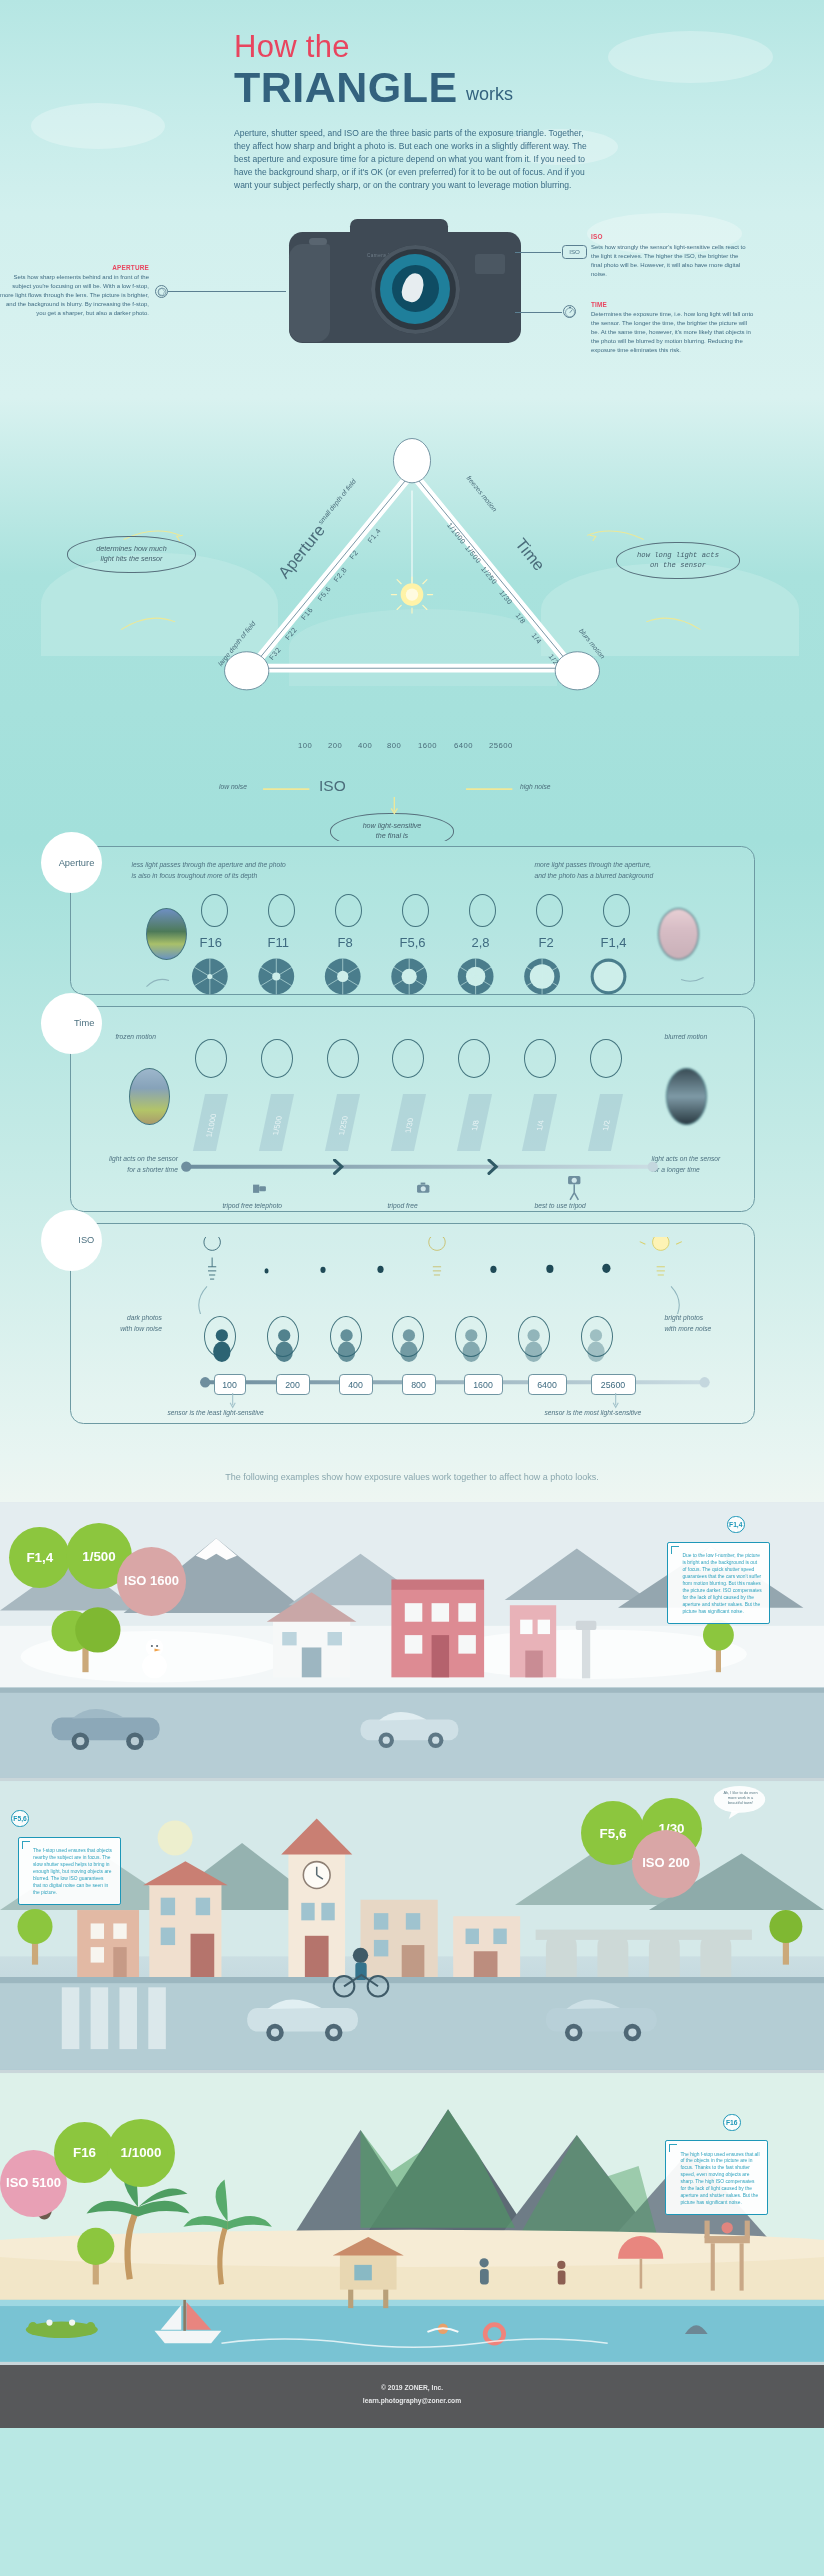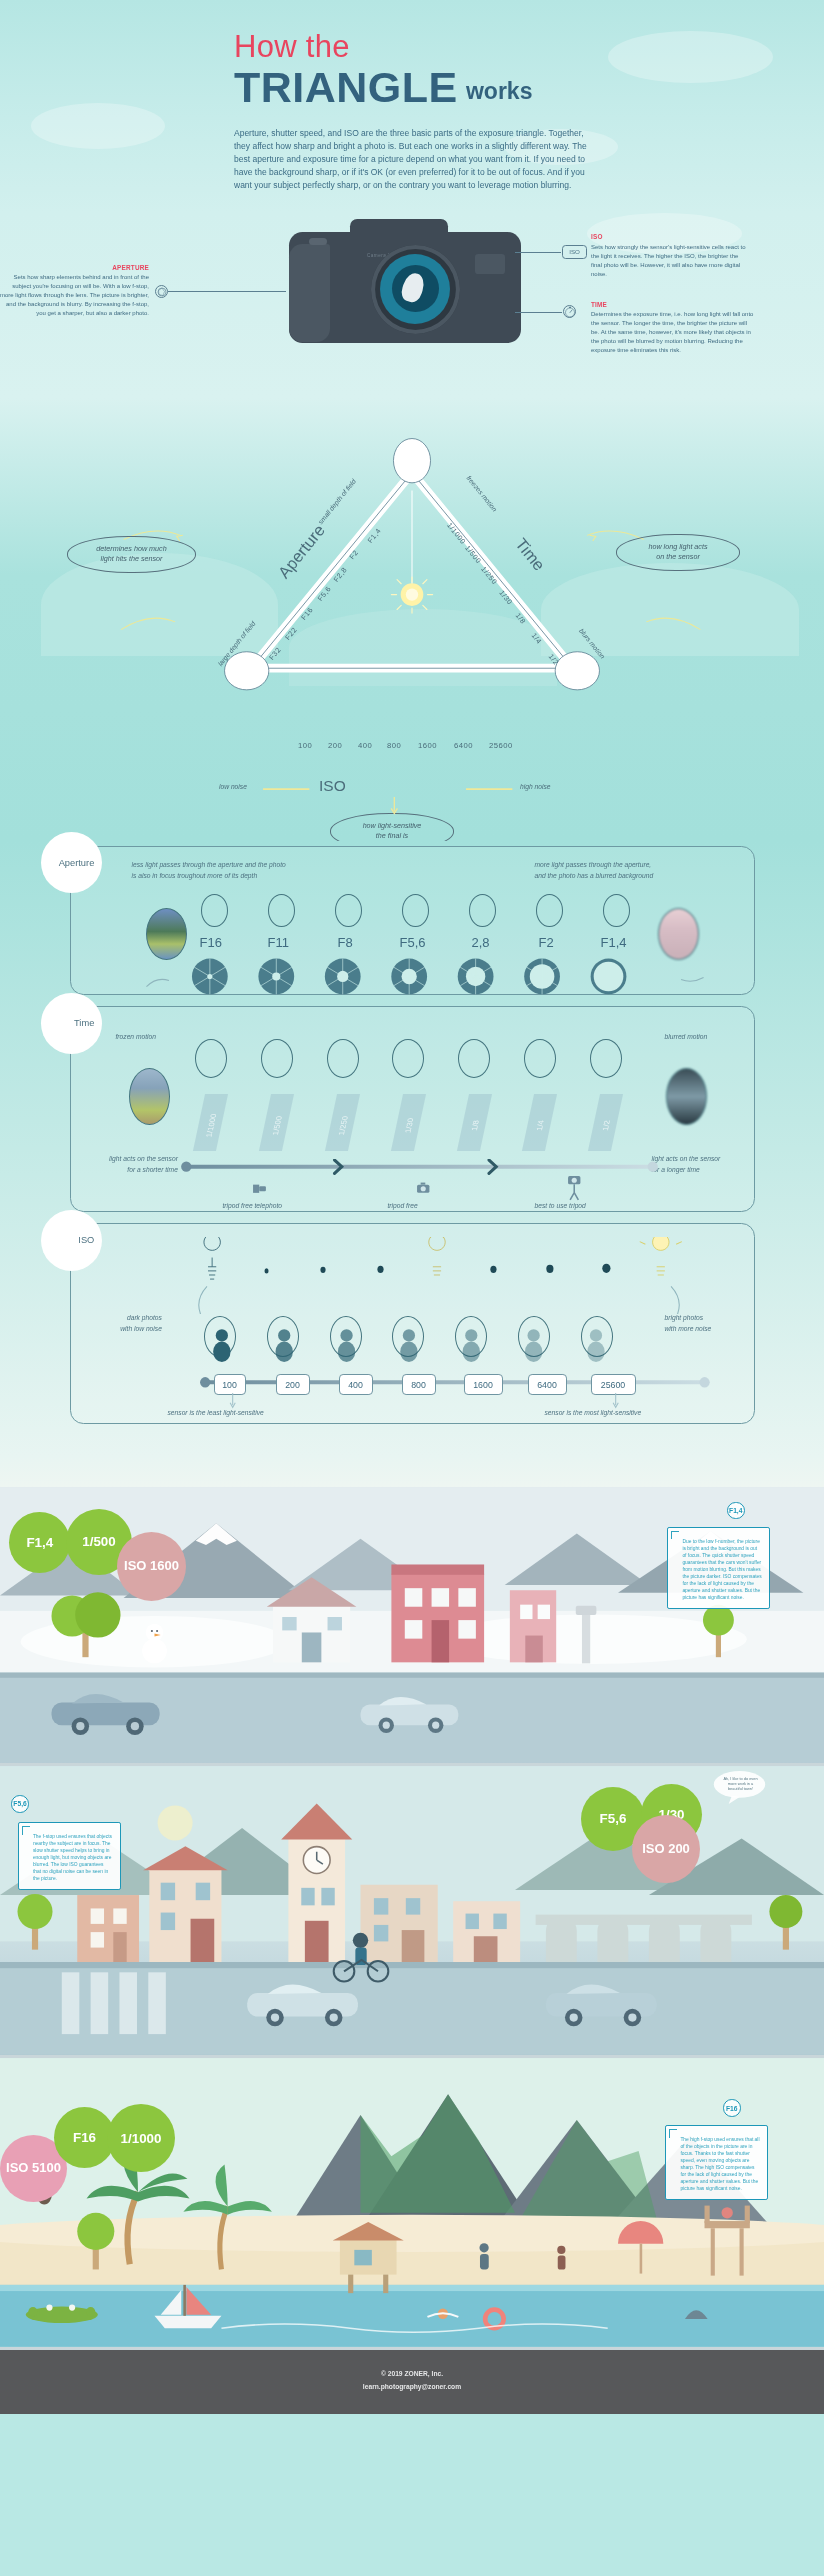--- a/index.html
+++ b/index.html
@@ -16,21 +16,21 @@
     position:relative;
     background:linear-gradient(180deg,#b5e6e3 0%, #c6ecea 55%, #d2f0ee 100%);
     padding:31px 0 20.6px 0;
     overflow:hidden;
   }
   .cloud { position:absolute; background:rgba(255,255,255,.28); border-radius:50%; }
   .title-wrap { position:relative; z-index:3; padding-left:234px; }
   .t-how { font-size:31px; color:#e8455f; font-weight:400; letter-spacing:0.3px; line-height:1; }
   .t-big { font-size:43px; color:#33627e; font-weight:bold; letter-spacing:0.5px; line-height:1.02; margin-top:4.1px;}
   .t-row { display:flex; align-items:flex-end; gap:8.2px; }
-  .t-works { font-size:23px; color:#33627e; font-weight:700; padding-bottom:5.2px; }
+  .t-works { font-size:18px; color:#33627e; font-weight:400; padding-bottom:5.2px; }
   .intro {
     position:relative; z-index:3;
     margin:17.5px 0 0 234px; width:361px;
     font-size:8.5px; line-height:1.52; color:#3b6c85;
   }
 
   
   .camera-sec { position:relative; height:185px; background:linear-gradient(180deg,#d2f0ee 0%, #d9f2f0 100%); }
   .camera-body {
     position:absolute; left:289px; top:19.6px; width:232px; height:111px;
@@ -291,21 +291,21 @@
     <div style="position:absolute;left:520px;top:385px;font-size:6.7px;color:#4a6c7a;font-style:italic;">high noise</div>
     <svg width="206" height="10.3" style="position:absolute;left:263px;top:387px;" viewBox="0 0 400 20">
         <line x1="0" y1="8" x2="90" y2="8" stroke="#f0e898" stroke-width="3"></line>
       </svg>
     <svg width="103" height="10.3" style="position:absolute;left:466px;top:387px;" viewBox="0 0 200 20">
         <line x1="0" y1="8" x2="90" y2="8" stroke="#f0e898" stroke-width="3"></line>
       </svg>
 
     <div class="bubble" style="left:67px;top:138px;width:129px;white-space:pre-line;">determines how much
 light hits the sensor</div>
-    <div class="bubble" style="left:616px;top:136px;width:124px;white-space:pre-line;">how long light acts
+    <div class="bubble" style="left:616px;top:144px;width:124px;white-space:pre-line;font-family:Liberation Mono, monospace;">how long light acts
 on the sensor</div>
     <div class="bubble" style="left:330px;top:415px;width:124px;white-space:pre-line;">how light-sensitive
 the final is</div>
     <svg width="20.6" height="31" style="position:absolute;left:384px;top:399px;" viewBox="0 0 40 60">
       <line x1="20" y1="0" x2="20" y2="28" stroke="#f0e898" stroke-width="2.5"></line>
       <path d="M14 22 L20 32 L26 22" fill="none" stroke="#f0e898" stroke-width="2.5"></path>
     </svg>
   </section>
 
   <section class="panels">
@@ -568,20 +568,21 @@
       <svg width="13.4" height="21.6" style="position:absolute;left:538px;top:169px;" viewBox="0 0 26 42">
         <line x1="13" y1="0" x2="13" y2="24" stroke="#9fc0c9" stroke-width="2"></line>
           <path d="M8 19 L13 28 L18 19" fill="none" stroke="#9fc0c9" stroke-width="2"></path>
       </svg>
       <div class="hint" style="left:97px;top:184px;">sensor is the least light-sensitive</div>
       <div class="hint" style="left:474px;top:184px;">sensor is the most light-sensitive</div>
     </div>
   </section>
 
   <section class="adapt">
+    <div>The following examples show how exposure values work together to affect how a photo looks.</div>
   </section>
 
   <section class="scene" style="height:276px;background:linear-gradient(180deg,#dfe9ec 0%,#e9f0f2 40%,#cfdfe4 70%,#b8cdd4 100%);">
     <svg width="824" height="276" style="position:absolute;left:0;top:0;" viewBox="0 0 1600 535">
       <rect width="1600" height="300" fill="#e4edf0"></rect>
       <path d="M0 210 L140 110 L270 210 Z" fill="#a8b8c0"></path>
       <path d="M240 215 L420 70 L600 215 Z" fill="#98a9b2"></path>
       <path d="M560 200 L700 100 L840 200 Z" fill="#aebec6"></path>
       <path d="M980 190 L1120 90 L1260 190 Z" fill="#a3b4bc"></path>
       <path d="M1200 205 L1380 85 L1560 205 Z" fill="#94a6af"></path>

